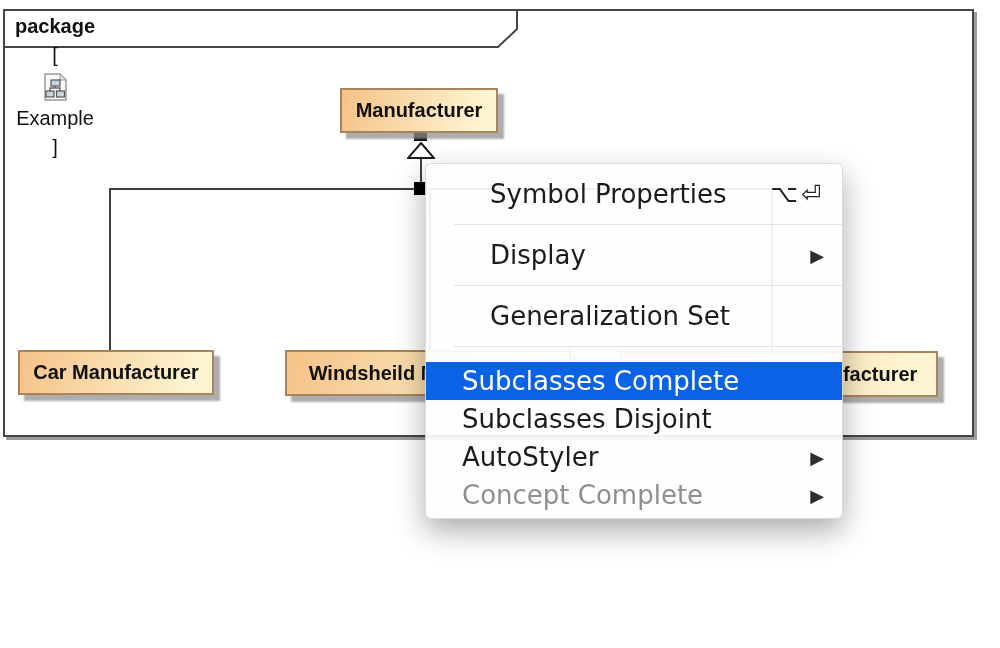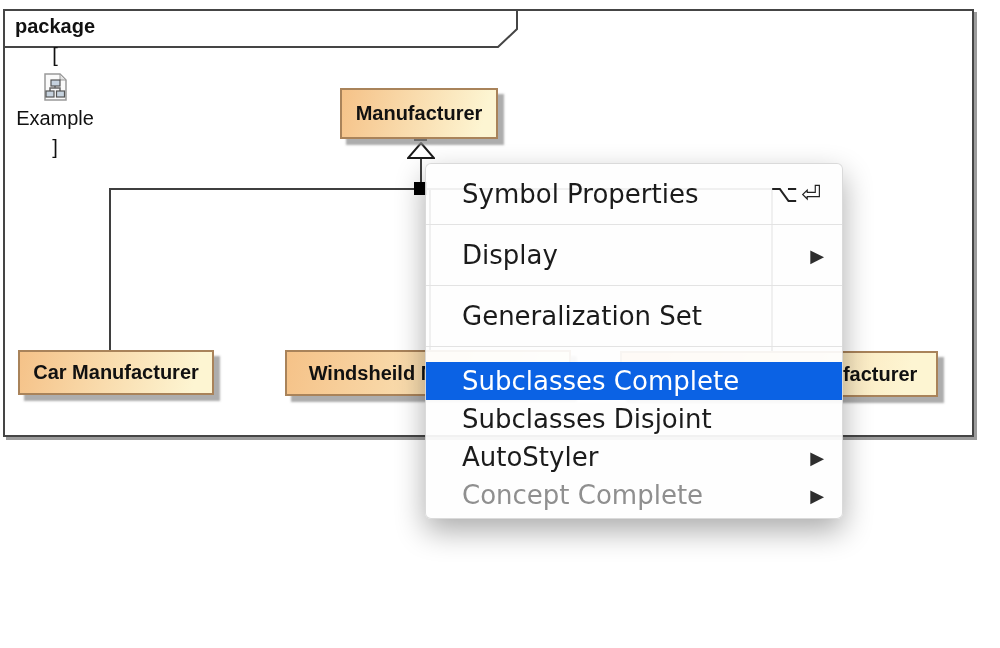--- a/index.html
+++ b/index.html
@@ -18,39 +18,39 @@
               font-size:20px; color:#111; white-space:nowrap;flex-direction:column; }
   .tab-text .kw { font-weight:bold; }
   .tab-text .dicon { display:inline-flex; margin:0 2px; }
 
   
   .uml-class { position:absolute; display:flex; align-items:center; justify-content:center;
                background:linear-gradient(105deg,#f5c288 0%,#fdf5d2 90%);
                border:2px solid #a9835a;
                box-shadow:6px 6px 2px rgba(145,145,145,0.75);
                font-weight:bold; font-size:20px; color:#111; white-space:nowrap; overflow:hidden; }
-  .cls-manufacturer { left:340px; top:88px;  width:158px; height:51px; }
+  .cls-manufacturer { left:340px; top:88px;  width:158px; height:45px; }
   .cls-car          { left:18px;  top:350px; width:196px; height:45px; }
   .cls-windsheild   { left:285px; top:350px; width:286px; height:46px; }
   .cls-steering     { left:620px; top:351px; width:318px; height:46px; }
 
   
   .gline { position:absolute; background:#3f3f3f; }
   .handle { position:absolute; width:13px; height:13px; background:#000; }
   .tri { position:absolute; }
 
   
   .menu { position:absolute; left:425px; top:163px; width:418px;
           background:rgba(254,254,254,0.93);
           border:1px solid rgba(0,0,0,0.14); border-radius:6px;
           box-shadow:0 12px 30px rgba(0,0,0,0.33);
           overflow:hidden; padding-bottom:4px; z-index:10;
           font-family:"DejaVu Sans", sans-serif; color:#1b1b1b; }
   .mi { display:flex; align-items:center; padding:0 18px 0 36px; font-size:26px; white-space:nowrap; }
-  .mi-lg { height:61px; border-bottom:1px solid #e3e3e3; }
+  .mi-lg { height:61px; border-bottom:1px solid #e3e3e3;margin-left:28px; }
   .mi-sm { height:38px; }
   .mi .arrow { margin-left:auto; font-size:18px; color:#2e2e2e; }
   .mi .shortcut { margin-left:auto; font-size:24px; color:#222; letter-spacing:3px; }
   .mi.disabled { color:#b3b3b3; }
   .mi-sm.disabled { color:#8f8f8f; }
   .mi.highlight { background:#0b62e4; color:#ffffff; }
   .menu-gap { height:15px; }
   .reset-icon { margin:0 10px 0 -8px; display:inline-flex; }
 </style>
 </head>

